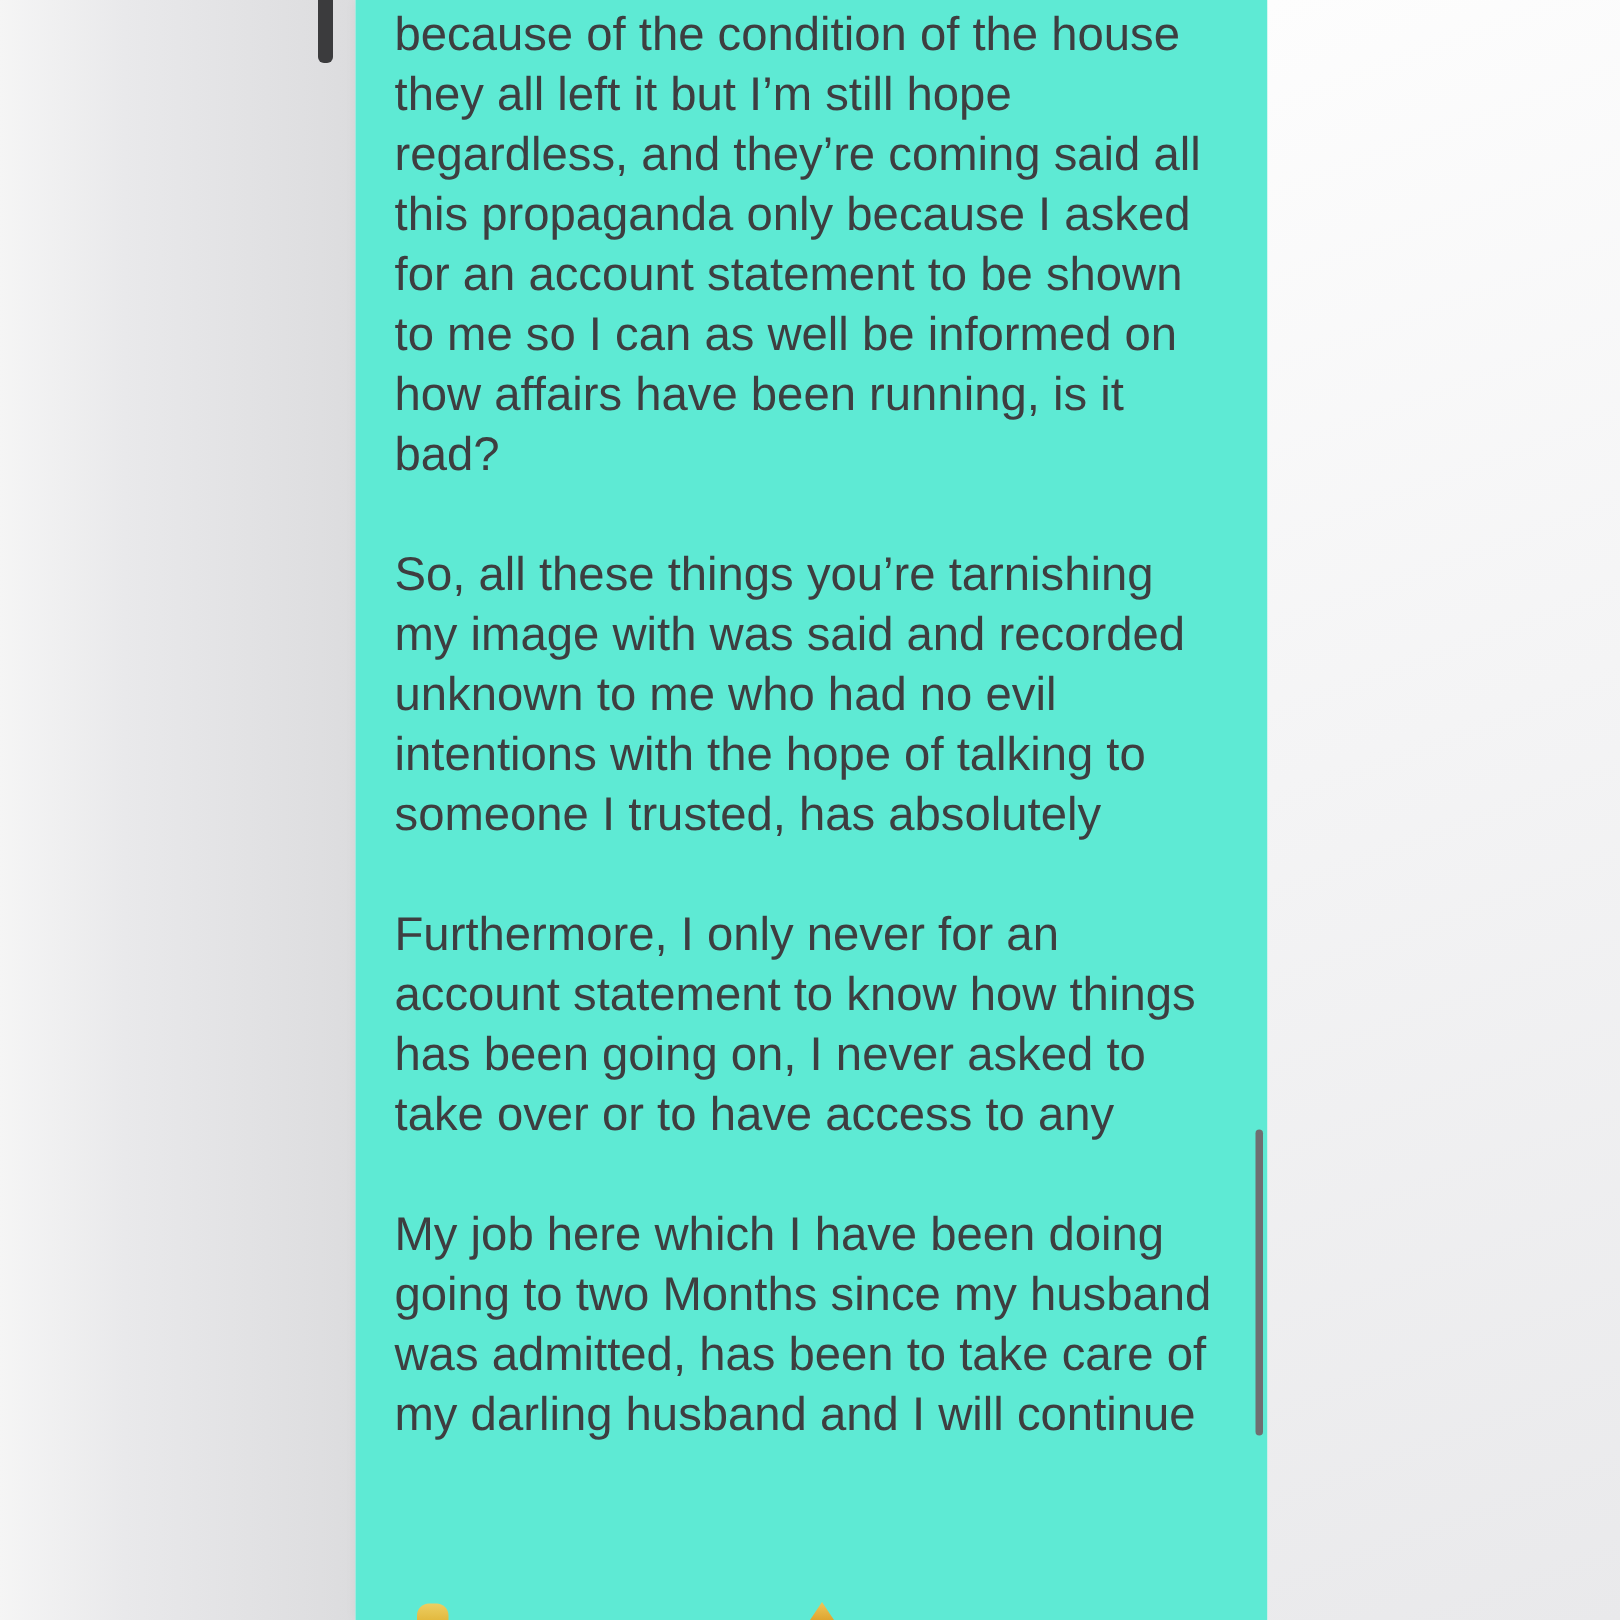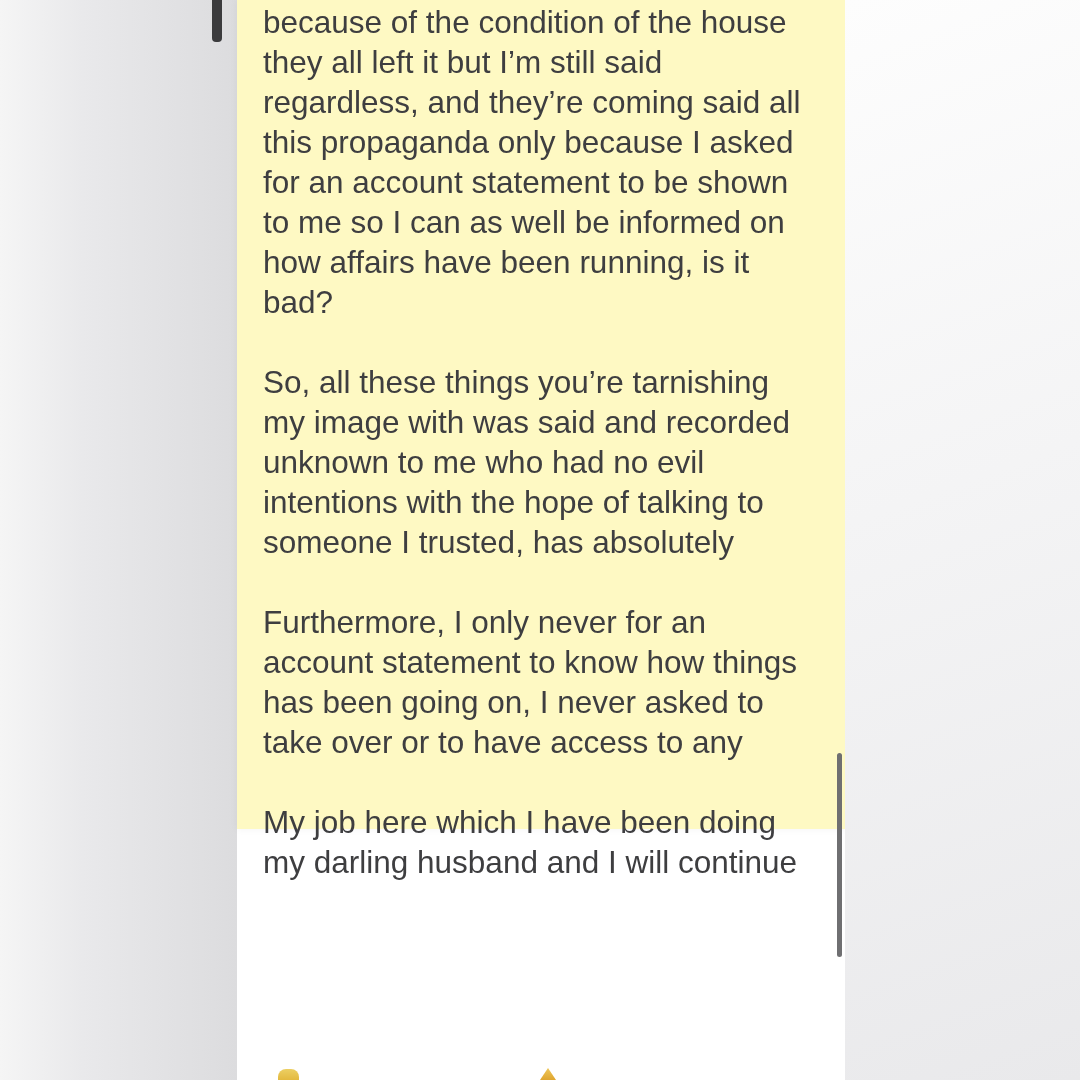--- a/index.html
+++ b/index.html
@@ -36,22 +36,22 @@
   .gutter-right {
     position: absolute;
     left: 845px; top: 0;
     width: 235px; height: 1080px;
     background: linear-gradient(160deg, #fdfdfd 0%, #f4f4f5 45%, #e9e9eb 100%);
   }
   
   .panel {
     position: absolute;
     left: 237px; top: 0;
-    width: 608px; height: 829px;
-    background: #fef9c3;
+    width: 608px; height: 1080px;
+    background: #5eead4;
     box-shadow: 0 0 8px rgba(0,0,0,0.05);
   }
   .text-col {
     position: absolute;
     left: 0; top: 2px;
     width: 608px;
     padding: 0 25px 0 26px;
     box-sizing: border-box;
     color: #3e3e40;
     font-size: 31.5px;
@@ -91,21 +91,21 @@
 <div class="stage">
 
   <div class="gutter-left">
     <div class="dark-dash"></div>
   </div>
 
   <div class="panel">
     <div class="text-col" id="paragraphs">
         <div class="paragraph">
           <div class="text-line">because of the condition of the house</div>
-          <div class="text-line">they all left it but I’m still said</div>
+          <div class="text-line">they all left it but I’m still hope</div>
           <div class="text-line">regardless, and they’re coming said all</div>
           <div class="text-line">this propaganda only because I asked</div>
           <div class="text-line">for an account statement to be shown</div>
           <div class="text-line">to me so I can as well be informed on</div>
           <div class="text-line">how affairs have been running, is it</div>
           <div class="text-line">bad?</div>
         </div>
         <div class="paragraph">
           <div class="text-line">So, all these things you’re tarnishing</div>
           <div class="text-line">my image with was said and recorded</div>
@@ -114,20 +114,22 @@
           <div class="text-line">someone I trusted, has absolutely</div>
         </div>
         <div class="paragraph">
           <div class="text-line">Furthermore, I only never for an</div>
           <div class="text-line">account statement to know how things</div>
           <div class="text-line">has been going on, I never asked to</div>
           <div class="text-line">take over or to have access to any</div>
         </div>
         <div class="paragraph">
           <div class="text-line">My job here which I have been doing</div>
+          <div class="text-line">going to two Months since my husband</div>
+          <div class="text-line">was admitted, has been to take care of</div>
           <div class="text-line">my darling husband and I will continue</div>
         </div>
       </div>
 
     <div class="emoji-partial-1"></div>
     <div class="emoji-partial-2"></div>
 
     <div class="scrollbar-thumb"></div>
   </div>
 

